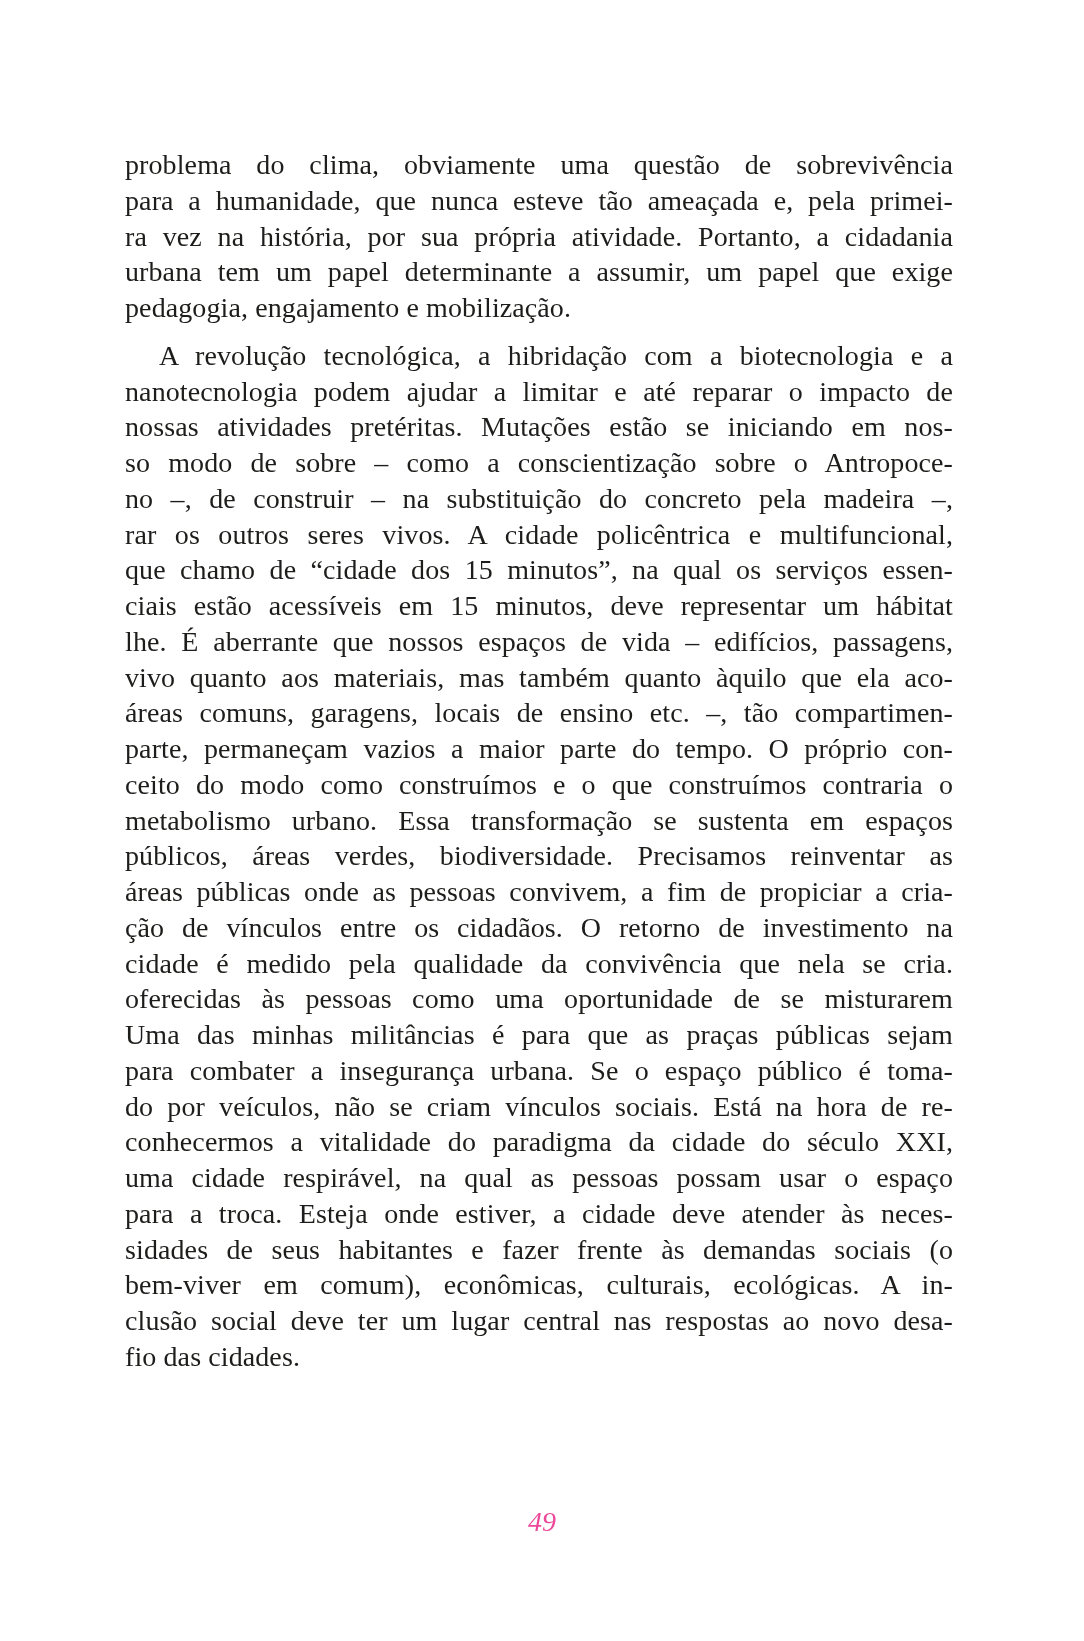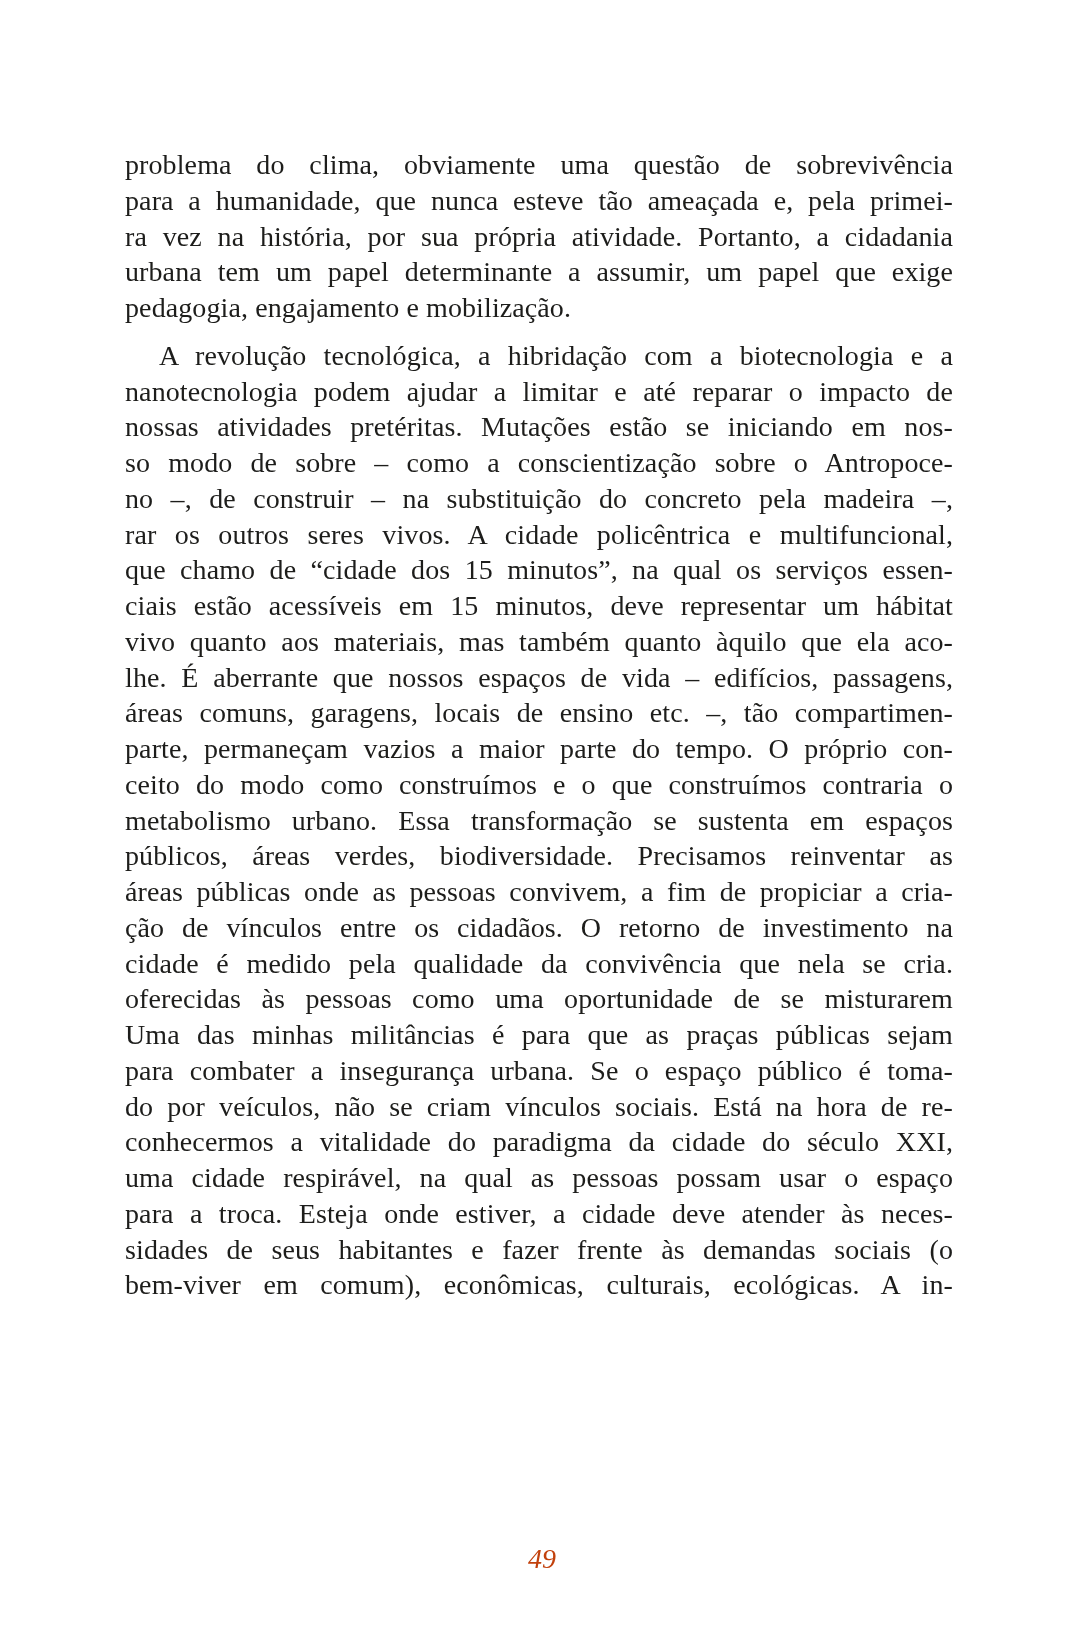--- a/index.html
+++ b/index.html
@@ -35,27 +35,27 @@
   }
   .line.last {
     text-align-last: left;
   }
   .line.indent {
     text-indent: 34px;
     margin-top: 12px;
   }
   .page-number {
     position: absolute;
-    top: 1543px;
+    top: 1506px;
     left: 0;
     width: 100%;
     text-align: center;
     font-size: 28px;
     font-style: italic;
-    color: #c2410c;
+    color: #ec4899;
   }
 </style>
 </head>
 <body>
 
 <div class="page">
   <div class="text-block">
       <div class="paragraph">
         <div class="line">problema do clima, obviamente uma questão de sobrevivência</div>
         <div class="line">para a humanidade, que nunca esteve tão ameaçada e, pela primei-</div>
@@ -65,35 +65,37 @@
       </div>
       <div class="paragraph">
         <div class="line indent">A revolução tecnológica, a hibridação com a biotecnologia e a</div>
         <div class="line">nanotecnologia podem ajudar a limitar e até reparar o impacto de</div>
         <div class="line">nossas atividades pretéritas. Mutações estão se iniciando em nos-</div>
         <div class="line">so modo de sobre – como a conscientização sobre o Antropoce-</div>
         <div class="line">no –, de construir – na substituição do concreto pela madeira –,</div>
         <div class="line">rar os outros seres vivos. A cidade policêntrica e multifuncional,</div>
         <div class="line">que chamo de “cidade dos 15 minutos”, na qual os serviços essen-</div>
         <div class="line">ciais estão acessíveis em 15 minutos, deve representar um hábitat</div>
+        <div class="line">lhe. É aberrante que nossos espaços de vida – edifícios, passagens,</div>
         <div class="line">vivo quanto aos materiais, mas também quanto àquilo que ela aco-</div>
-        <div class="line">lhe. É aberrante que nossos espaços de vida – edifícios, passagens,</div>
         <div class="line">áreas comuns, garagens, locais de ensino etc. –, tão compartimen-</div>
         <div class="line">parte, permaneçam vazios a maior parte do tempo. O próprio con-</div>
         <div class="line">ceito do modo como construímos e o que construímos contraria o</div>
         <div class="line">metabolismo urbano. Essa transformação se sustenta em espaços</div>
         <div class="line">públicos, áreas verdes, biodiversidade. Precisamos reinventar as</div>
         <div class="line">áreas públicas onde as pessoas convivem, a fim de propiciar a cria-</div>
         <div class="line">ção de vínculos entre os cidadãos. O retorno de investimento na</div>
         <div class="line">cidade é medido pela qualidade da convivência que nela se cria.</div>
         <div class="line">oferecidas às pessoas como uma oportunidade de se misturarem</div>
         <div class="line">Uma das minhas militâncias é para que as praças públicas sejam</div>
         <div class="line">para combater a insegurança urbana. Se o espaço público é toma-</div>
         <div class="line">do por veículos, não se criam vínculos sociais. Está na hora de re-</div>
         <div class="line">conhecermos a vitalidade do paradigma da cidade do século XXI,</div>
         <div class="line">uma cidade respirável, na qual as pessoas possam usar o espaço</div>
         <div class="line">para a troca. Esteja onde estiver, a cidade deve atender às neces-</div>
         <div class="line">sidades de seus habitantes e fazer frente às demandas sociais (o</div>
         <div class="line">bem-viver em comum), econômicas, culturais, ecológicas. A in-</div>
+        <div class="line">clusão social deve ter um lugar central nas respostas ao novo desa-</div>
+        <div class="line last">fio das cidades.</div>
       </div>
     </div>
   <div class="page-number">49</div>
 </div>
 
 </body></html>

